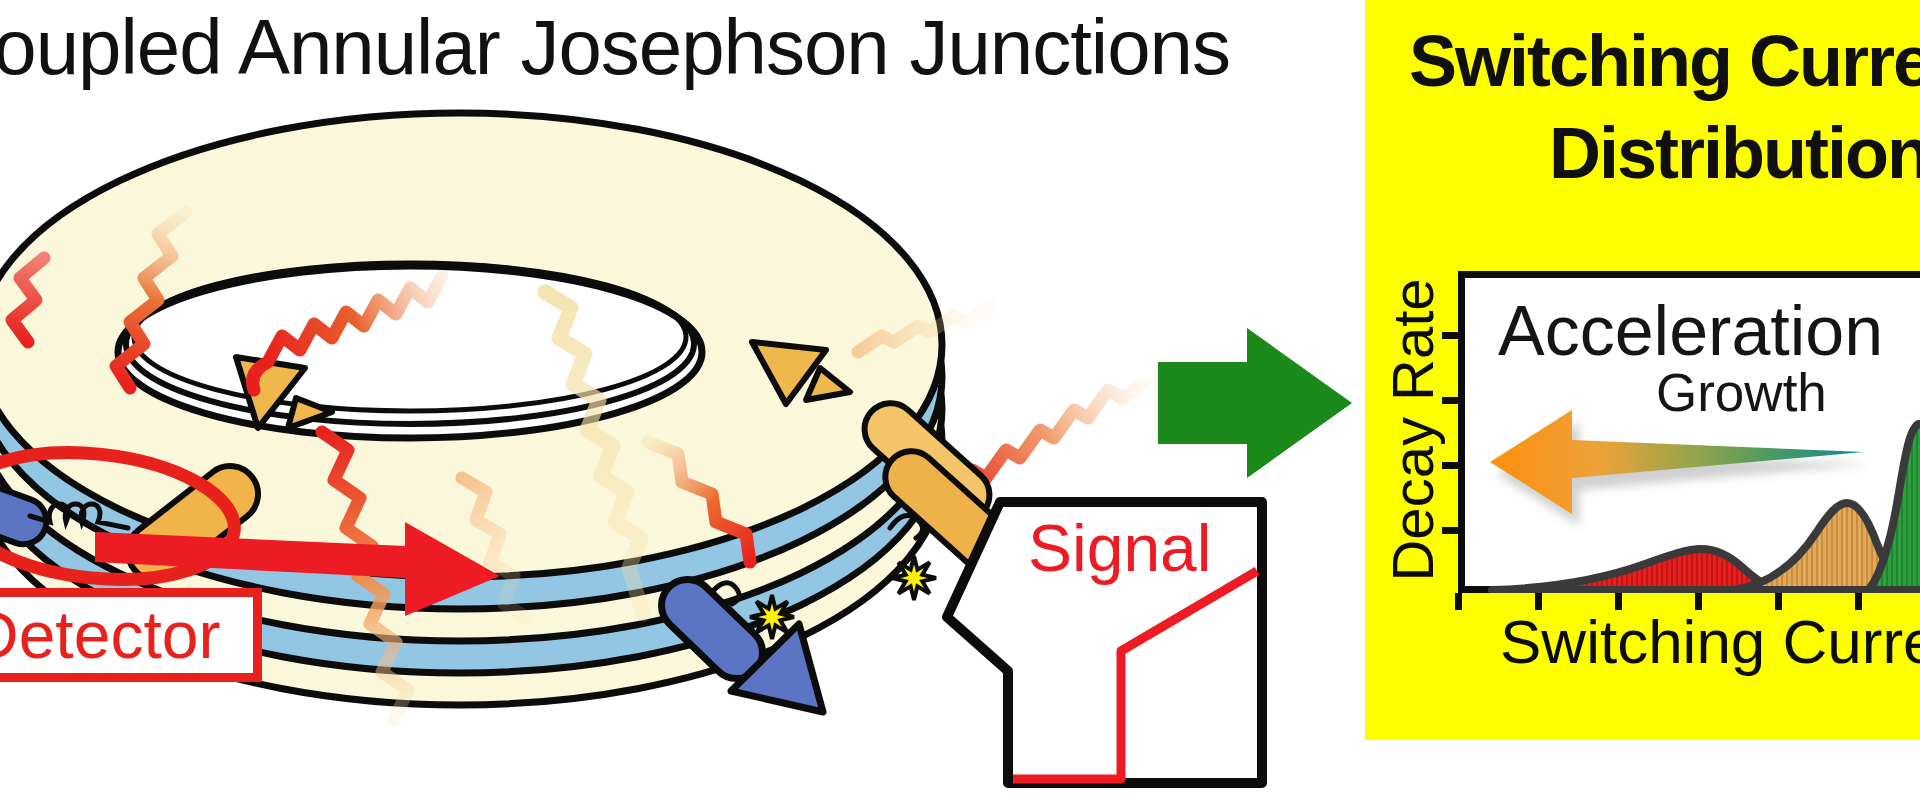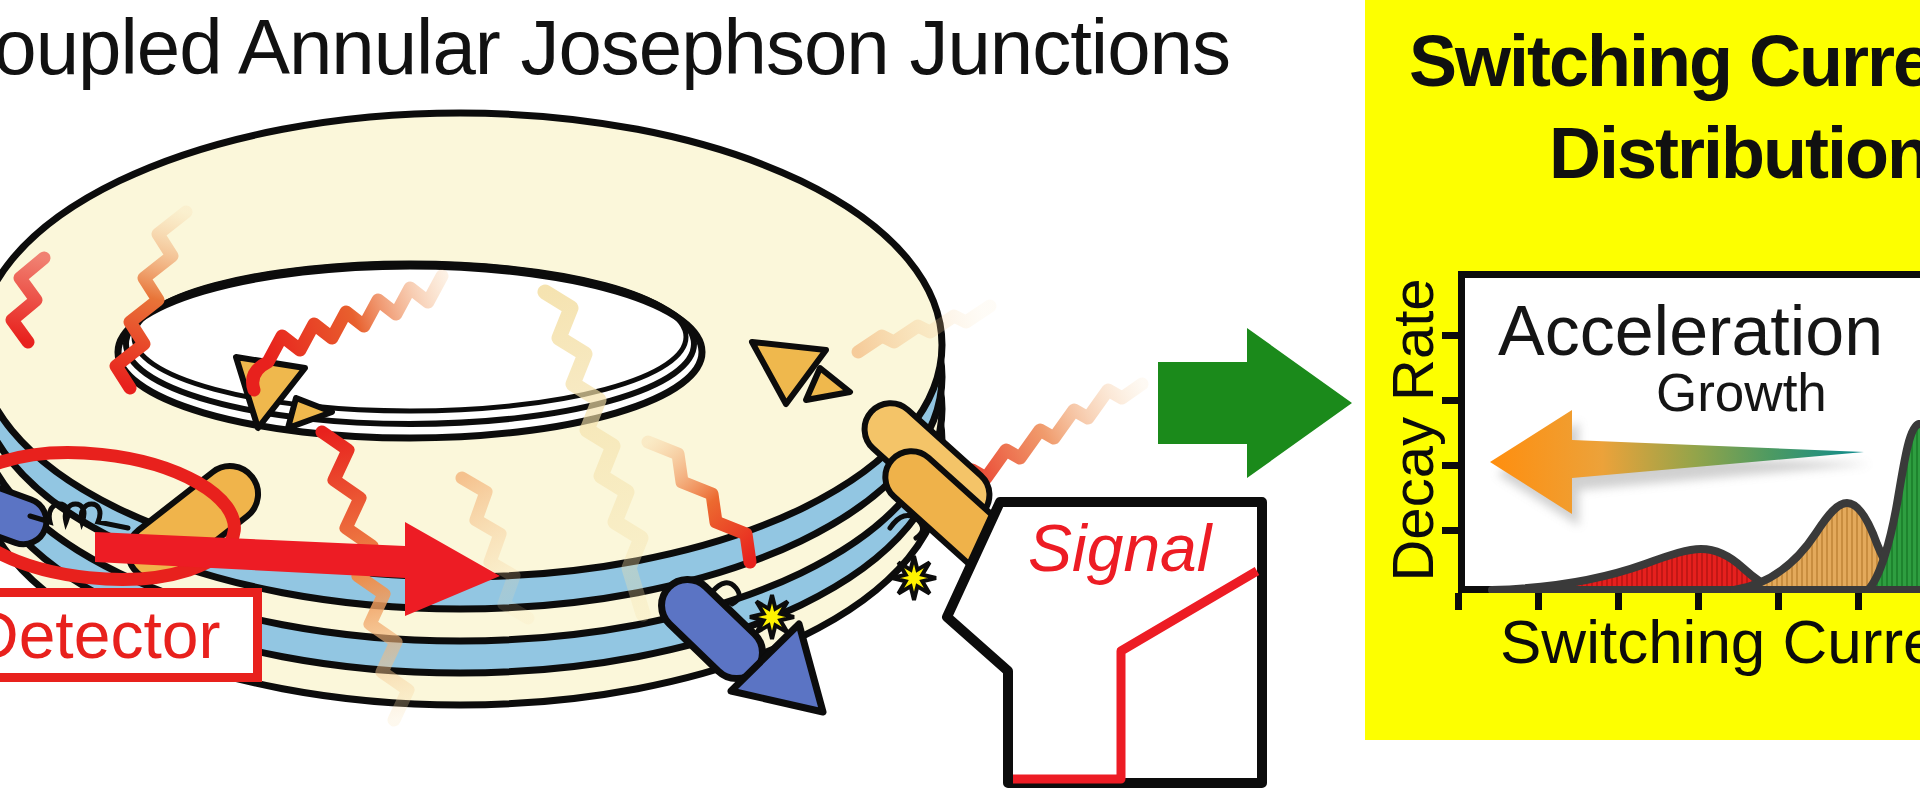--- a/index.html
+++ b/index.html
@@ -3,21 +3,21 @@
 <meta charset="utf-8">
 <style>
   html,body{margin:0;padding:0;background:#fff;}
   #stage{position:relative;width:1920px;height:796px;overflow:hidden;background:#ffffff;
          font-family:"Liberation Sans",sans-serif;}
   .abs{position:absolute;white-space:nowrap;}
   #main-title{left:-62px;top:2px;font-size:78px;letter-spacing:-1px;color:#111;}
   #detector-box{left:-50px;top:588px;width:312px;height:94px;border:9px solid #E8211D;
                 background:#fff;box-sizing:border-box;z-index:6;}
   #detector-label{position:absolute;left:12px;top:2px;font-size:66px;line-height:72px;color:#E8211D;}
-  #signal-label{left:1028px;top:510px;font-size:66px;color:#ED1C24;z-index:7;font-style:italic;}
+  #signal-label{left:1028px;top:510px;font-size:66px;color:#ED1C24;z-index:7;}
   #panel{left:1365px;top:0;width:555px;height:740px;background:#FDFF00;z-index:2;}
   #panel-title-1{left:1409px;top:20px;font-size:72px;font-weight:bold;letter-spacing:-2px;color:#101010;z-index:3;}
   #panel-title-2{left:1549px;top:112px;font-size:72px;font-weight:bold;letter-spacing:-2px;color:#101010;z-index:3;}
   #chart-box{left:1458px;top:271px;width:482px;height:322px;background:#fff;border:7px solid #0C0C0C;
              border-right:none;box-sizing:border-box;z-index:3;}
   #chart-svg{left:1458px;top:271px;z-index:4;}
   .ytick{position:absolute;width:17px;height:7px;background:#0C0C0C;z-index:4;}
   .xtick{position:absolute;width:7px;height:17px;background:#0C0C0C;z-index:4;}
   #ylabel{left:1412px;top:430px;transform:translate(-50%,-50%) rotate(-90deg);font-size:58px;color:#0c0c0c;z-index:4;}
   #xlabel{left:1500px;top:606px;font-size:62px;color:#0c0c0c;z-index:4;}

